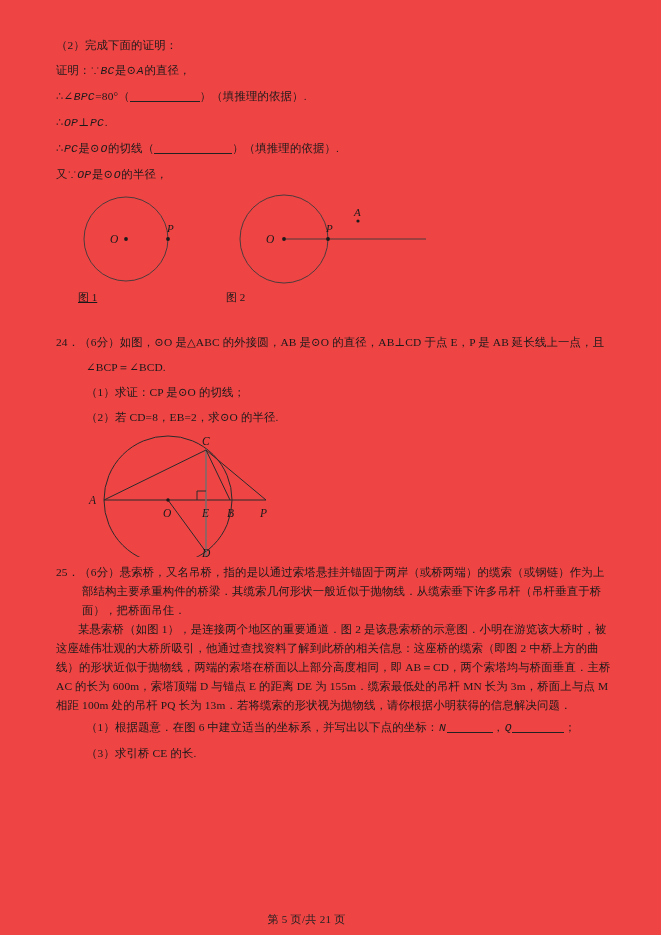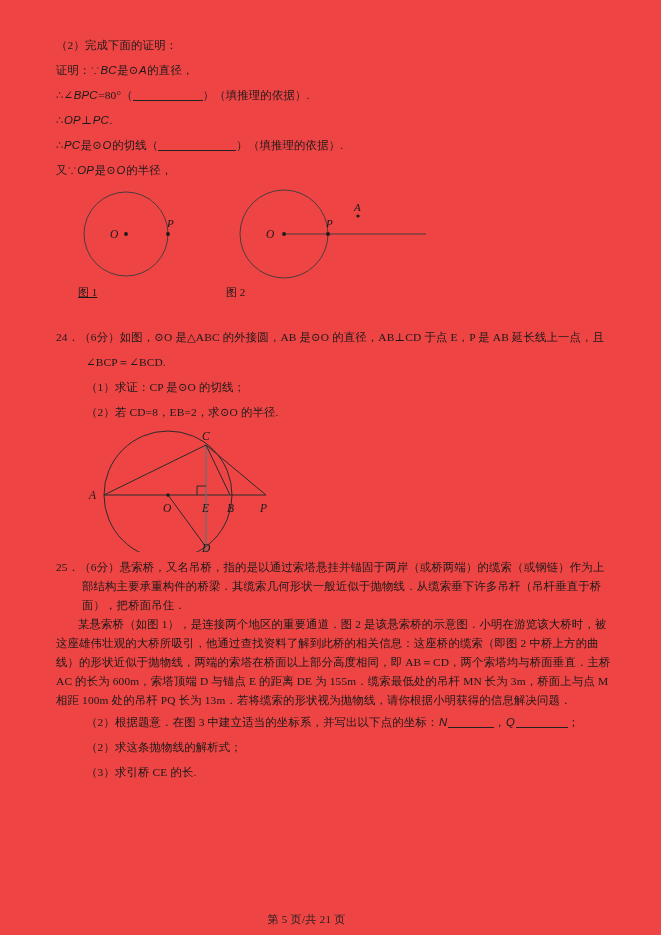--- a/index.html
+++ b/index.html
@@ -40,21 +40,21 @@
   .hang25 {
     padding-left: 26px;
     text-indent: -26px;
   }
   .wrapline {
     white-space: normal;
     line-height: 19px;
   }
   i.v, .it {
     font-style: italic;
-    font-family: Liberation Sans, sans-serif;
+    font-family: Liberation Mono, monospace;
     padding: 0 0.6px;
   }
   .blank {
     display: inline-block;
     border-bottom: 1px solid #222;
     vertical-align: -2px;
   }
   .b70 { width: 70px; }
   .b78 { width: 78px; }
   .b46 { width: 46px; }
@@ -189,21 +189,20 @@
       </svg>
     </div>
 
     <div class="line wrapline hang25" style="margin-top:6px;">
       <span>25</span><span>．</span><span>（6分）</span><span>悬索桥，又名吊桥，指的是以通过索塔悬挂并锚固于两岸（或桥两端）的缆索（或钢链）作为上部结构主要承重构件的桥梁．其缆索几何形状一般近似于抛物线．从缆索垂下许多吊杆（吊杆垂直于桥面），把桥面吊住．</span>
     </div>
 
     <div class="line wrapline" style="text-indent:22px;">某悬索桥（如图 1），是连接两个地区的重要通道．图 2 是该悬索桥的示意图．小明在游览该大桥时，被这座雄伟壮观的大桥所吸引，他通过查找资料了解到此桥的相关信息：这座桥的缆索（即图 2 中桥上方的曲线）的形状近似于抛物线，两端的索塔在桥面以上部分高度相同，即 AB＝CD，两个索塔均与桥面垂直．主桥 AC 的长为 600m，索塔顶端 D 与锚点 E 的距离 DE 为 155m．缆索最低处的吊杆 MN 长为 3m，桥面上与点 M 相距 100m 处的吊杆 PQ 长为 13m．若将缆索的形状视为抛物线，请你根据小明获得的信息解决问题．</div>
 
     <div class="line indent2" style="white-space:nowrap;">
-      <span>（2）根据题意．在图 3 中建立适当的坐标系，并写出以下点的坐标：</span><i class="v">N</i><span class="blank b46"></span><span>，</span><i class="v">Q</i><span class="blank b52"></span><span>；</span>
-    </div>
-    <div class="line indent2">（2）求这条抛物线的解析式；</div>
+      <span>（1）根据题意．在图 6 中建立适当的坐标系，并写出以下点的坐标：</span><i class="v">N</i><span class="blank b46"></span><span>，</span><i class="v">Q</i><span class="blank b52"></span><span>；</span>
+    </div>
     <div class="line indent2">（3）求引桥 CE 的长.</div>
 
   </div>
 
   <div class="footer">第 5 页/共 21 页</div>
 </div>
 
 </body></html>

